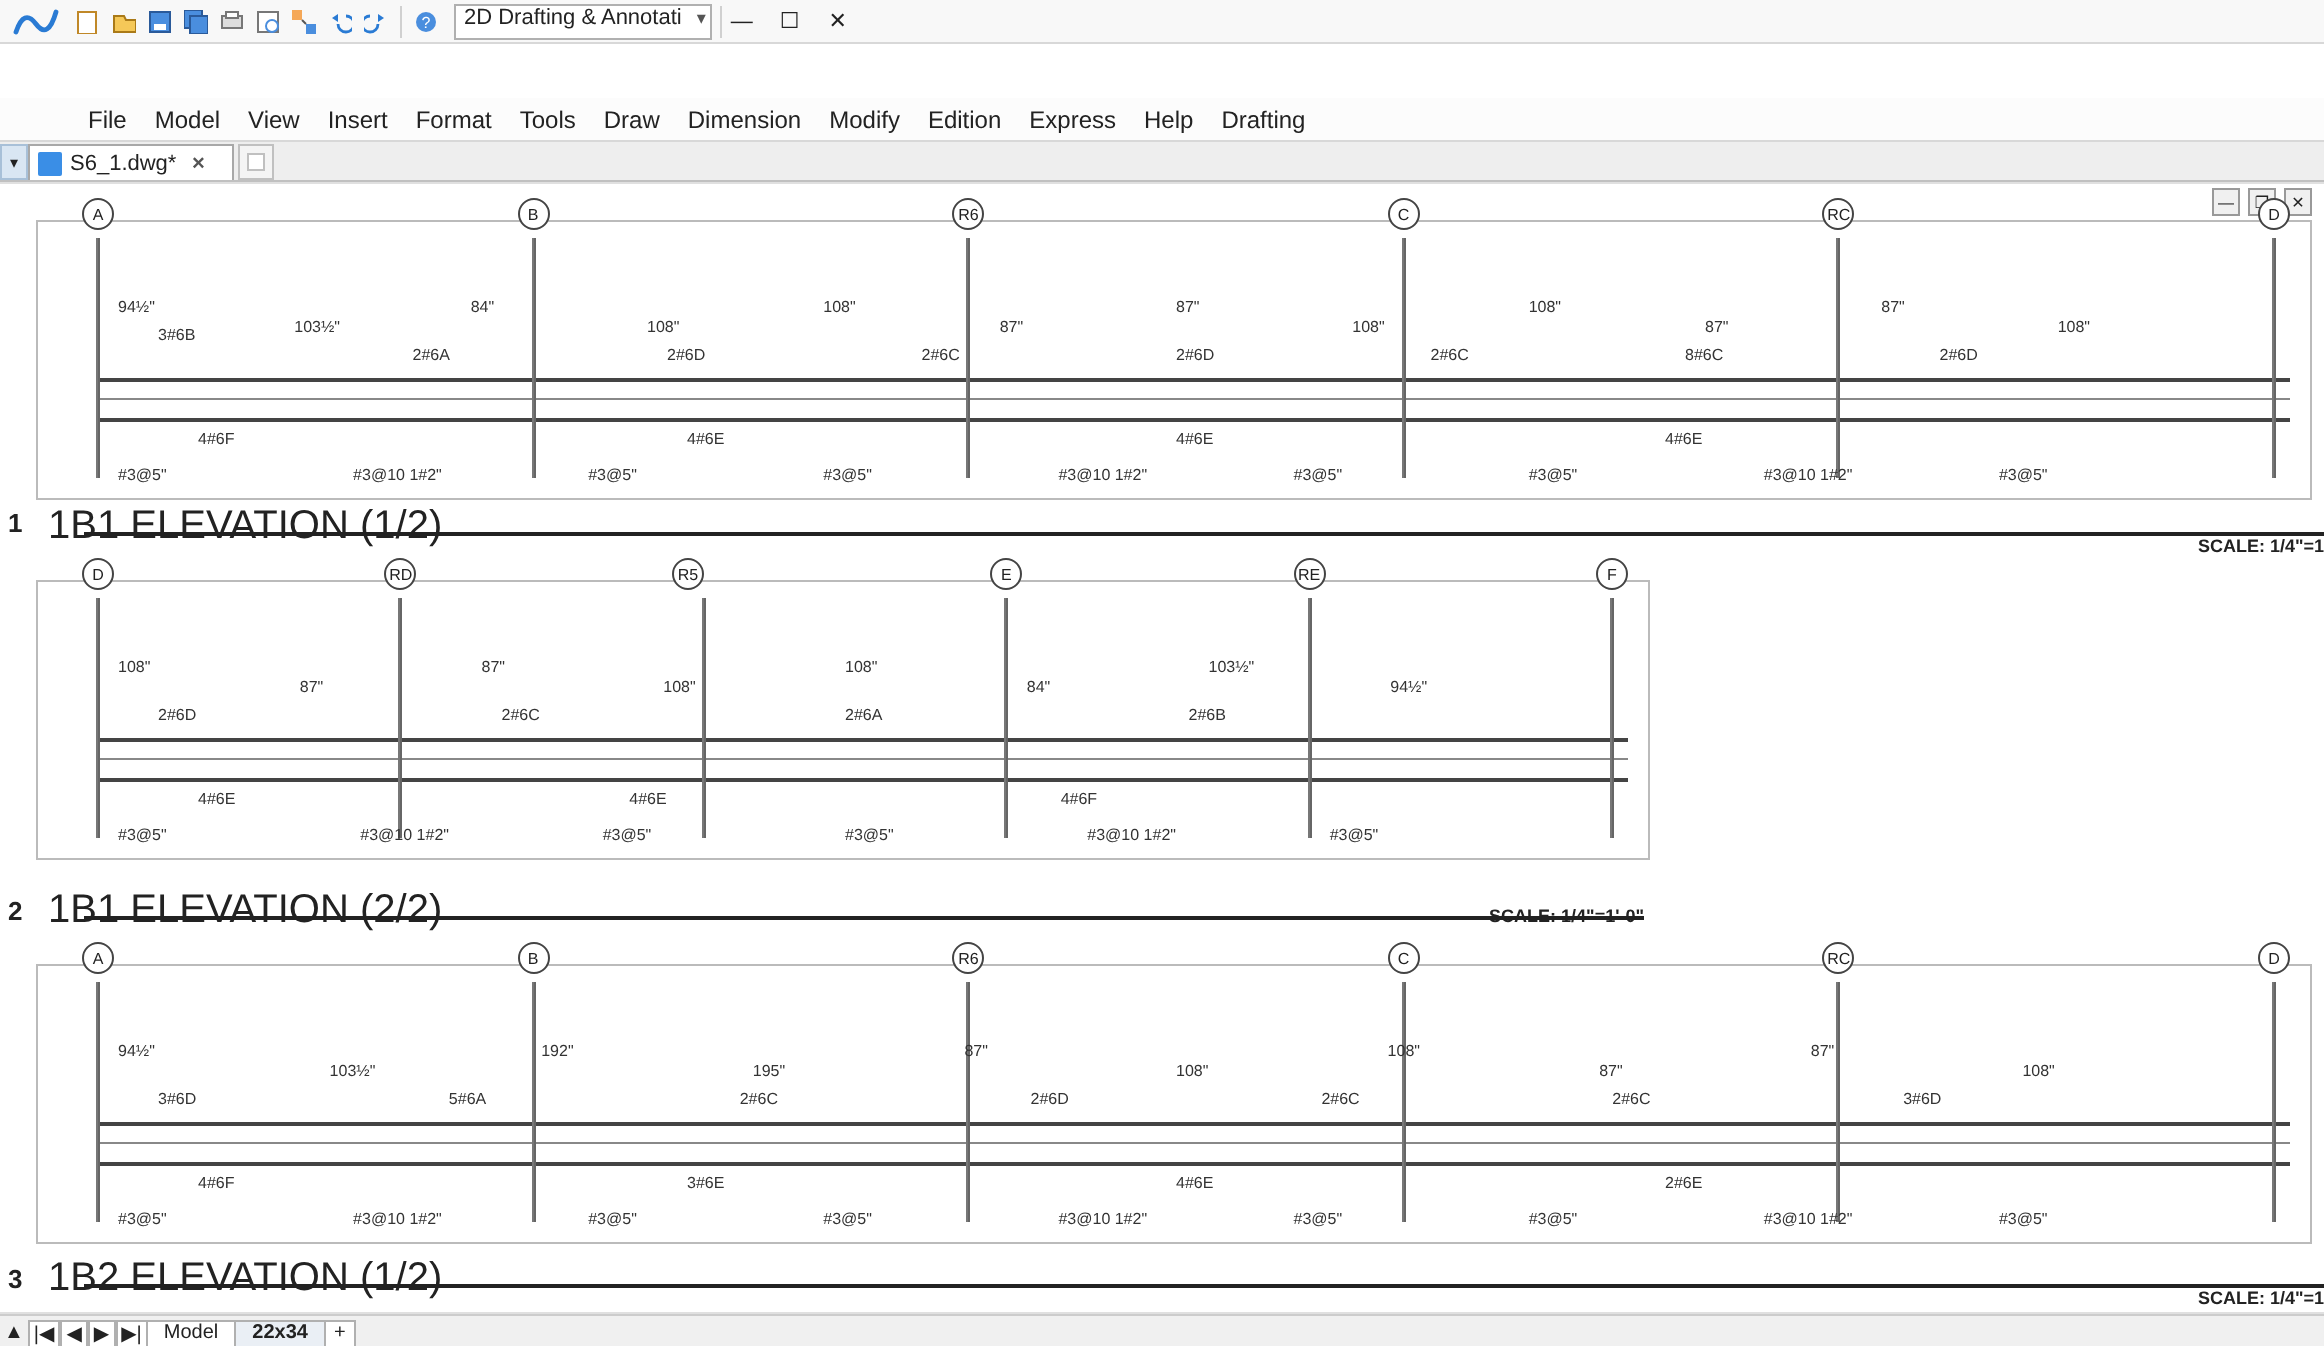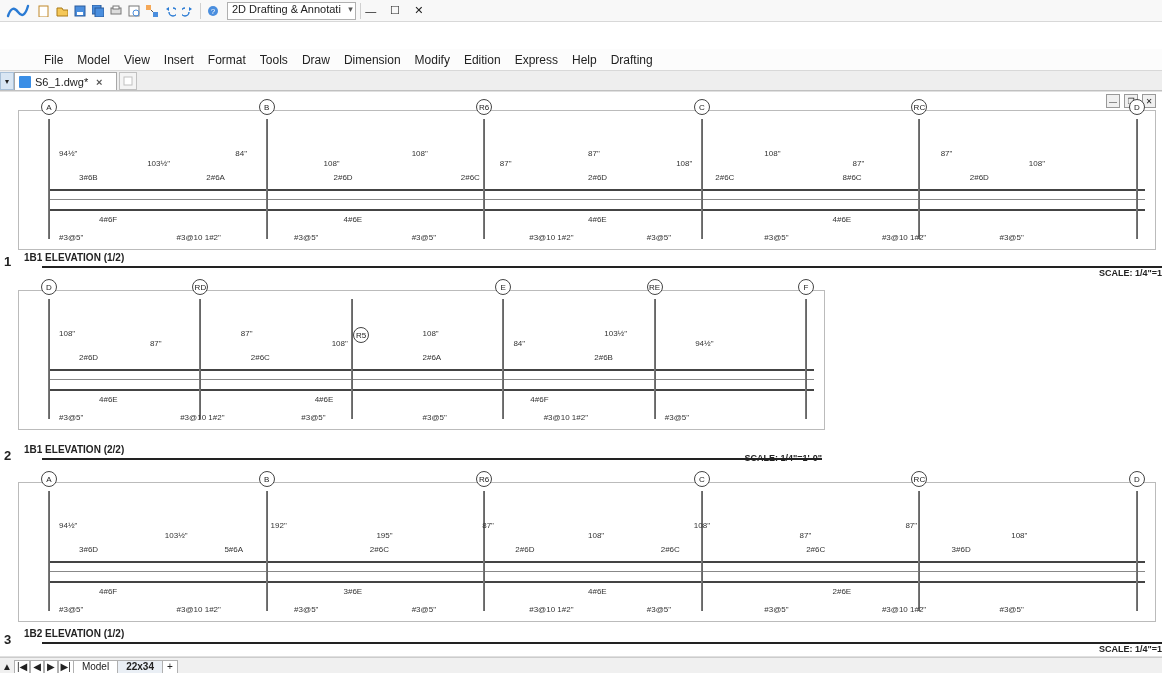--- a/index.html
+++ b/index.html
@@ -33,21 +33,21 @@
   .panel.p1 { left:18px; top:18px; width:1138px; height:140px;}
   .panel.p2 { left:18px; top:198px; width:807px; height:140px;}
   .panel.p3 { left:18px; top:390px; width:1138px; height:140px;}
   .grid { position:absolute; width:10px; height:100%; border-left:1px solid #666; border-right:1px solid #666;}
   .gridbub { position:absolute; width:16px; height:16px; border:1px solid #444; border-radius:50%; background:#fff; font-size:8px; display:flex; align-items:center; justify-content:center; top:-12px; }
   .beam { position:absolute; left:30px; right:10px; height:22px; top:78px;}
   .beam .t { position:absolute; left:0; right:0; height:2px; background:#444; top:0;}
   .beam .b { position:absolute; left:0; right:0; height:2px; background:#444; bottom:0;}
   .beam .m { position:absolute; left:0; right:0; height:1px; background:#888; top:10px;}
   .dim       { position:absolute; font-size:8px; color:#333; white-space:nowrap;}
-  .ptitle    { position:absolute; font-weight:bold; font-size:10px; left:24px;}
+  .ptitle    { position:absolute; font-weight:normal; font-size:20px; left:24px;}
   .pidx      { position:absolute; font-weight:bold; font-size:13px; left:4px;}
   .phr       { position:absolute; height:2px; background:#222; left:42px; right:0;}
   .pscale    { position:absolute; right:0; font-size:9px; font-weight:bold;}
   .pt1 { top:160px;} .ps1{top:176px;}
   .pt2 { top:352px;} .ps2{top:361px;}
   .pt3 { top:536px;} .ps3{top:552px;}
   
   .layouttabs { height:18px; display:flex; align-items:center; background:#f0f0f0; border-top:1px solid #ccc; padding:0 2px; font-size:10px;}
   .layouttabs .nav { border:1px solid #b0b0b0; background:#fff; height:14px; padding:0 2px; display:flex; align-items:center;}
   .layouttabs .tab { border:1px solid #b0b0b0; background:#fff; height:14px; padding:0 8px; display:flex; align-items:center; margin-left:-1px; cursor:pointer;}
@@ -206,21 +206,21 @@
       <span class="dim" style="left: 216.333px; top: 38px;">84"</span>
       <span class="dim" style="left: 304.5px; top: 48px;">108"</span>
       <span class="dim" style="left: 392.667px; top: 38px;">108"</span>
       <span class="dim" style="left: 480.833px; top: 48px;">87"</span>
       <span class="dim" style="left: 569px; top: 38px;">87"</span>
       <span class="dim" style="left: 657.167px; top: 48px;">108"</span>
       <span class="dim" style="left: 745.333px; top: 38px;">108"</span>
       <span class="dim" style="left: 833.5px; top: 48px;">87"</span>
       <span class="dim" style="left: 921.667px; top: 38px;">87"</span>
       <span class="dim" style="left: 1009.83px; top: 48px;">108"</span>
-      <span class="dim" style="left: 60px; top: 62px;">3#6B</span>
+      <span class="dim" style="left: 60px; top: 52px;">3#6B</span>
       <span class="dim" style="left: 187.25px; top: 62px;">2#6A</span>
       <span class="dim" style="left: 314.5px; top: 62px;">2#6D</span>
       <span class="dim" style="left: 441.75px; top: 62px;">2#6C</span>
       <span class="dim" style="left: 569px; top: 62px;">2#6D</span>
       <span class="dim" style="left: 696.25px; top: 62px;">2#6C</span>
       <span class="dim" style="left: 823.5px; top: 62px;">8#6C</span>
       <span class="dim" style="left: 950.75px; top: 62px;">2#6D</span>
       <span class="dim" style="left: 80px; top: 104px;">4#6F</span>
       <span class="dim" style="left: 324.5px; top: 104px;">4#6E</span>
       <span class="dim" style="left: 569px; top: 104px;">4#6E</span>
@@ -244,21 +244,21 @@
     <div class="beam">
         <div class="t"></div>
         <div class="m"></div>
         <div class="b"></div>
       </div>
   <div class="grid" style="left: 29px; top: 8px; height: 120px; width: 0px; border-left: 1px solid rgb(119, 119, 119);"></div>
       <div class="gridbub" style="left: 22px;">D</div>
       <div class="grid" style="left: 180.4px; top: 8px; height: 120px; width: 0px; border-left: 1px solid rgb(119, 119, 119);"></div>
       <div class="gridbub" style="left: 173.4px;">RD</div>
       <div class="grid" style="left: 331.8px; top: 8px; height: 120px; width: 0px; border-left: 1px solid rgb(119, 119, 119);"></div>
-      <div class="gridbub" style="left: 334px; margin-top: 48px;">R5</div>
+      <div class="gridbub" style="left: 317px;">R5</div>
       <div class="grid" style="left: 483.2px; top: 8px; height: 120px; width: 0px; border-left: 1px solid rgb(119, 119, 119);"></div>
       <div class="gridbub" style="left: 476.2px;">E</div>
       <div class="grid" style="left: 634.6px; top: 8px; height: 120px; width: 0px; border-left: 1px solid rgb(119, 119, 119);"></div>
       <div class="gridbub" style="left: 627.6px;">RE</div>
       <div class="grid" style="left: 786px; top: 8px; height: 120px; width: 0px; border-left: 1px solid rgb(119, 119, 119);"></div>
       <div class="gridbub" style="left: 779px;">F</div>
       <span class="dim" style="left: 40px; top: 38px;">108"</span>
       <span class="dim" style="left: 130.875px; top: 48px;">87"</span>
       <span class="dim" style="left: 221.75px; top: 38px;">87"</span>
       <span class="dim" style="left: 312.625px; top: 48px;">108"</span>

